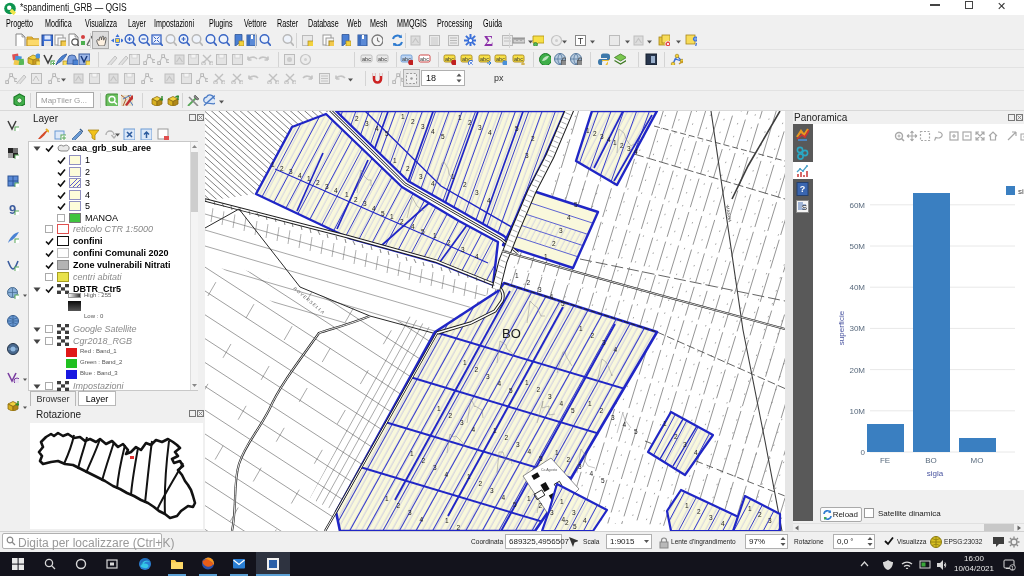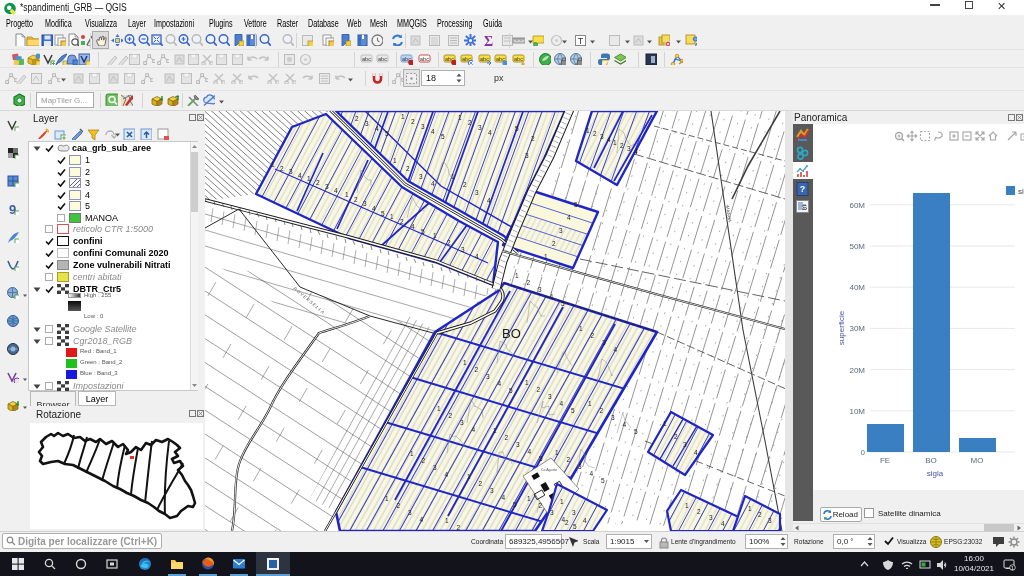--- a/index.html
+++ b/index.html
@@ -1130,21 +1130,21 @@
       <svg width="7" height="7">
         <path d="M1 5 l2.5-3 2.5 3 z" fill="#888"></path>
       </svg>
     </div>
 <div class="abs" style="left:191px;top:382px;width:7px;height:7px;">
       <svg width="7" height="7">
         <path d="M1 2 l2.5 3 2.5-3 z" fill="#888"></path>
       </svg>
     </div>
 <div class="abs" style="left:191px;top:152px;width:7px;height:60px;background:#cdcdcd;"></div>
-<div class="abs" style="left:30px;top:391px;width:46px;height:15px;background:#f0f0f0;border:1px solid #b8b8b8;border-bottom:none;font-size:9px;color:#333;text-align:center;padding-top:8px;">Browser</div>
+<div class="abs" style="left:30px;top:391px;width:46px;height:15px;background:#f0f0f0;border:1px solid #b8b8b8;border-bottom:none;font-size:9px;color:#333;text-align:center;padding-top:2px;">Browser</div>
 <div class="abs" style="left:78px;top:391px;width:38px;height:15px;background:#fff;border:1px solid #b8b8b8;font-size:9px;color:#000;text-align:center;padding-top:2px;">Layer</div>
 <div class="abs" style="left:28px;top:406px;width:177px;height:125px;background:#f0f0f0;"></div>
 <div class="abs" style="left:36px;top:409px;font-size:10px;color:#222;">Rotazione</div>
 <div class="abs" style="left:189px;top:410px;width:7px;height:7px;border:1px solid #777;"></div>
 <div class="abs" style="left:197px;top:410px;width:7px;height:7px;">
       <svg width="7" height="7">
         <rect x="0.5" y="0.5" width="6" height="6" fill="none" stroke="#777"></rect>
         <path d="M1.5 1.5 l4 4 m0-4 l-4 4" stroke="#777" stroke-width="0.8"></path>
       </svg>
     </div>
@@ -1984,21 +1984,21 @@
     </div>
 <div class="abs" style="left:984px;top:524px;width:30px;height:7px;background:#c8c8c8;"></div>
 <div class="abs" style="left:0;top:531px;width:1024px;height:21px;background:#f0f0f0;border-top:1px solid #d0d0d0;"></div>
 <div class="abs" style="left:2px;top:533px;width:160px;height:16px;background:#fff;border:1px solid #b0b0b0;border-radius:2px;"></div>
 <div class="abs" style="left:6px;top:536px;width:10px;height:10px;">
       <svg width="10" height="10">
         <circle cx="4" cy="4" r="2.8" fill="none" stroke="#888" stroke-width="1.2"></circle>
         <line x1="6" y1="6" x2="9" y2="9" stroke="#888" stroke-width="1.2"></line>
       </svg>
     </div>
-<div class="abs" style="left:18px;top:536px;font-size:10px;color:#999;font-weight:bold;">Digita per localizzare (Ctrl+K)</div>
+<div class="abs" style="left:18px;top:536px;font-size:12px;color:#999;">Digita per localizzare (Ctrl+K)</div>
 <div class="abs sl" style="left:471px;top:537px;">Coordinata</div>
 <div class="abs" style="left:505px;top:534px;width:57px;height:15px;background:#fff;border:1px solid #b0b0b0;font-size:8px;color:#222;padding:2px 0 0 3px;">689325,4956507</div>
 <div class="abs" style="left:566px;top:536px;width:12px;height:12px;">
       <svg width="12" height="12" viewBox="0 0 12 12">
         <path d="M3 1 l4 10 1.5-4.5 L13 5 z" fill="#333"></path>
       </svg>
     </div>
 <div class="abs sl" style="left:583px;top:537px;">Scala</div>
 <div class="abs" style="left:606px;top:534px;width:46px;height:15px;background:#fff;border:1px solid #b0b0b0;font-size:8px;color:#222;padding:2px 0 0 3px;">1:9015</div>
 <div class="abs" style="left:643px;top:538px;width:7px;height:7px;">
@@ -2006,21 +2006,21 @@
         <path d="M1 2 l2.5 3 2.5-3 z" fill="#555"></path>
       </svg>
     </div>
 <div class="abs" style="left:657px;top:536px;width:13px;height:13px;">
       <svg width="13" height="13" viewBox="0 0 13 13">
         <rect x="3" y="6" width="8" height="6" fill="#b8b8b8" stroke="#888"></rect>
         <path d="M4.5 6 v-1.5 a2.5 2.5 0 0 1 5 0 V6" fill="none" stroke="#888" stroke-width="1.2"></path>
       </svg>
     </div>
 <div class="abs sl" style="left:671px;top:537px;">Lente d'ingrandimento</div>
-<div class="abs" style="left:745px;top:534px;width:43px;height:15px;background:#fff;border:1px solid #b0b0b0;font-size:8px;color:#222;padding:2px 0 0 3px;">100%</div>
+<div class="abs" style="left:745px;top:534px;width:43px;height:15px;background:#fff;border:1px solid #b0b0b0;font-size:8px;color:#222;padding:2px 0 0 3px;">97%</div>
 <div class="abs" style="left:779px;top:535px;width:8px;height:13px;">
       <svg width="8" height="13">
         <path d="M1.5 5 l2.5-3 2.5 3 z M1.5 8 l2.5 3 2.5-3 z" fill="#555"></path>
       </svg>
     </div>
 <div class="abs sl" style="left:794px;top:537px;">Rotazione</div>
 <div class="abs" style="left:833px;top:534px;width:42px;height:15px;background:#fff;border:1px solid #b0b0b0;font-size:8px;color:#222;padding:2px 0 0 3px;">0,0 °</div>
 <div class="abs" style="left:866px;top:535px;width:8px;height:13px;">
       <svg width="8" height="13">
         <path d="M1.5 5 l2.5-3 2.5 3 z M1.5 8 l2.5 3 2.5-3 z" fill="#555"></path>

